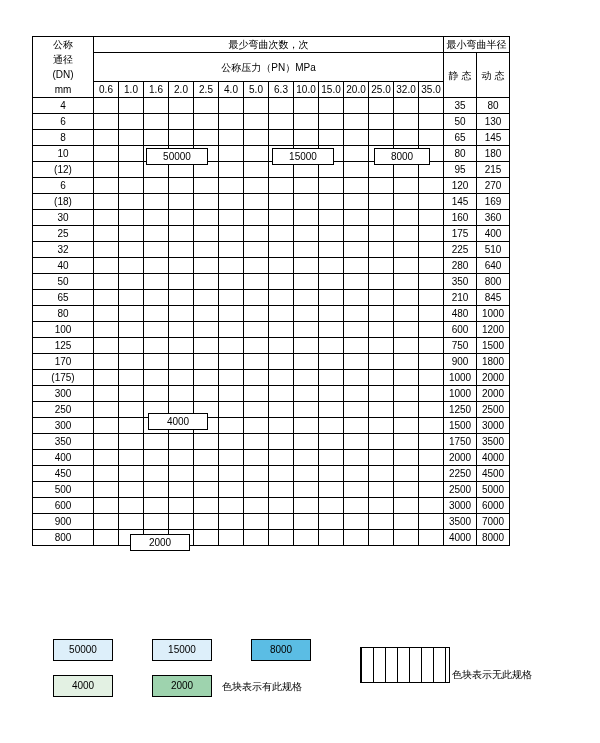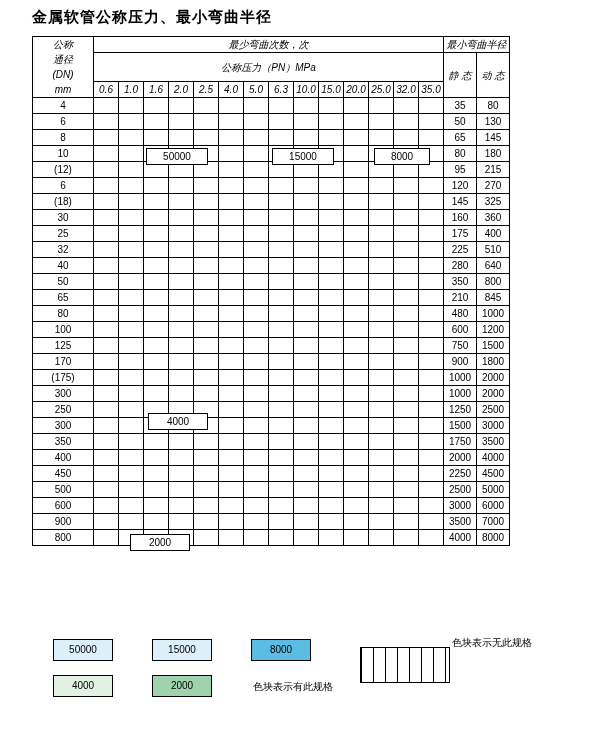--- a/index.html
+++ b/index.html
@@ -24,21 +24,21 @@
     border:1px solid #000;
     padding:0;margin:0;
     text-align:center;
     vertical-align:middle;
     font-size:10px;
     font-weight:normal;
     height:15px;
     line-height:15px;
     background:#ffffff;
   }
-  .hdr{background:#dfeef8;font-style:italic;}
+  .hdr{background:#dfeef8;}
   td.dn{width:60px;background:#ffffff;}
   td.pn{width:24px;}
   td.rad{width:32px;}
   .hrow th{height:20px;line-height:20px;}
 
   
   .c-blue{background:#5bbde4;}
   .c-blue-l{background:#ddeffa;}
   .c-green-l{background:#e3f1e3;}
   .c-green{background:#9ed3ae;}
@@ -70,21 +70,20 @@
     width:88px;height:34px;
     background:
       repeating-linear-gradient(to right,#000 0 1px,#fff 1px 12px);
   }
 </style>
 </head>
 <body>
 
 <div id="page">
 
-  <div class="title">金属软管公称压力、最小弯曲半径</div>
 
   <div class="tablewrap">
     <table class="grid">
       <thead>
         <tr class="hrow">
           <th class="hdr dn" rowspan="3">
             <div>公称</div>
             <div>通径</div>
             <div>(DN)</div>
             <div>mm</div>
@@ -239,21 +238,21 @@
             <td class="pn c-blue"></td>
             <td class="pn c-blue"></td>
             <td class="pn c-blue"></td>
             <td class="pn c-blue"></td>
             <td class="pn c-blue"></td>
             <td class="pn c-blue"></td>
             <td class="pn c-white"></td>
             <td class="pn c-white"></td>
             <td class="pn c-white"></td>
             <td class="rad">145</td>
-            <td class="rad">325</td>
+            <td class="rad">169</td>
           </tr>
           <tr>
             <td class="dn">30</td>
             <td class="pn c-blue-l"></td>
             <td class="pn c-blue-l"></td>
             <td class="pn c-blue-l"></td>
             <td class="pn c-blue-l"></td>
             <td class="pn c-blue-l"></td>
             <td class="pn c-blue"></td>
             <td class="pn c-blue"></td>
@@ -668,18 +667,18 @@
     </div>
     <div class="lg-box" id="lg2" style="left: 251px; top: 639px; background: rgb(91, 189, 228);">
       <span>8000</span>
     </div>
     <div class="lg-box" id="lg3" style="left: 53px; top: 675px; background: rgb(227, 241, 227);">
       <span>4000</span>
     </div>
     <div class="lg-box" id="lg4" style="left: 152px; top: 675px; background: rgb(158, 211, 174);">
       <span>2000</span>
     </div>
-    <div class="lg-text" style="left:222px;top:680px;margin-left:31px;">色块表示有此规格</div>
+    <div class="lg-text" style="left:222px;top:680px;">色块表示有此规格</div>
     <div class="lg-hatch" style="left:360px;top:647px;"></div>
-    <div class="lg-text" style="left:452px;top:636px;">色块表示无此规格</div>
+    <div class="lg-text" style="left:452px;top:668px;">色块表示无此规格</div>
   </div>
 
 </div>
 
 </body></html>

